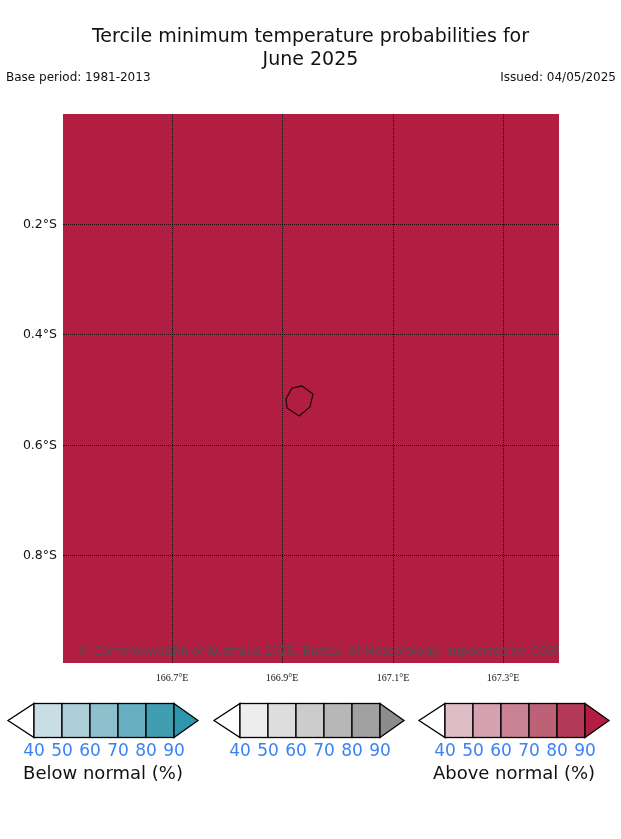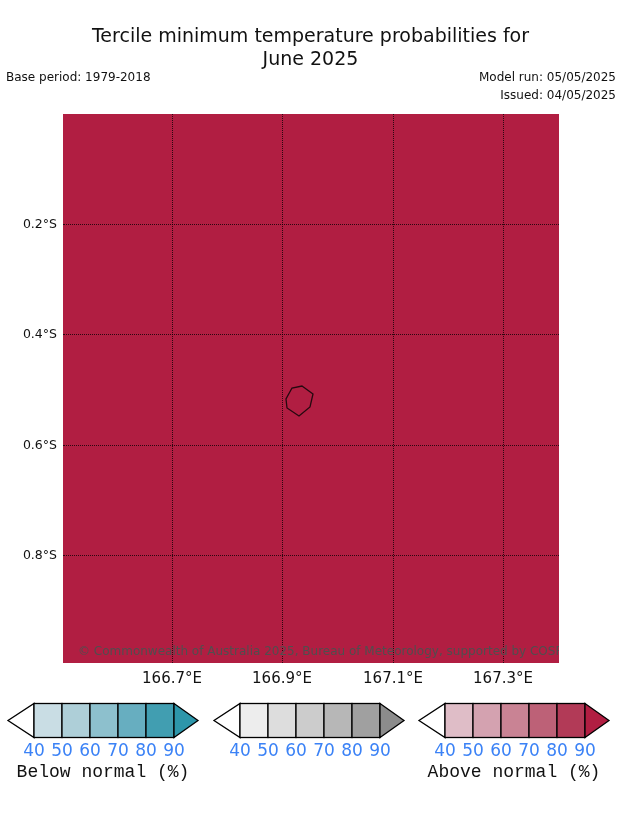--- a/index.html
+++ b/index.html
@@ -26,46 +26,45 @@
   .copyright {
     position:absolute; left:15px; bottom:5px; font-size:12px; color:#4f4f4f;
     white-space:nowrap;
   }
 
   .ytick {
     position:absolute; left:0; width:57px; text-align:right;
     font-size:12.5px; line-height:16px; color:#111;
   }
   .xtick {
-    position:absolute; top:670px; font-size:15px; line-height:16px;
-    color:#111; transform:translateX(-50%); white-space:nowrap;
+    position:absolute; top:670px; font-size:10px; line-height:16px;
+    color:#111; transform:translateX(-50%); white-space:nowrap;font-family:Liberation Serif, serif;
   }
 
   .legend { position:absolute; top:702px; width:194px; height:95px; }
   .legend svg { display:block; }
   .ticks { position:relative; height:21px; font-size:17px; color:#3b82f6; }
   .ticks span { position:absolute; top:1px; transform:translateX(-50%); }
-  .legend-label { width:194px; text-align:center; font-size:18px; margin-top:2px; color:#111;font-family:Liberation Mono, monospace; }
+  .legend-label { width:194px; text-align:center; font-size:18px; margin-top:2px; color:#111; }
 </style>
 </head>
 <body>
 
 <div class="canvas">
 
   <div class="title">
     <div>Tercile minimum temperature probabilities for</div>
     <div>June 2025</div>
   </div>
 
   <div class="meta meta-left">
-    <div>Base period: 1979-2018</div>
+    <div>Base period: 1981-2013</div>
   </div>
 
   <div class="meta meta-right">
-    <div>Model run: 05/05/2025</div>
     <div>Issued: 04/05/2025</div>
   </div>
 
   <div class="map" style="background: rgb(177, 30, 66);">
     <div class="grid-v" style="left:109px"></div>
     <div class="grid-v" style="left:219px"></div>
     <div class="grid-v" style="left:330px"></div>
     <div class="grid-v" style="left:440px"></div>
     <div class="grid-h" style="top:110px"></div>
     <div class="grid-h" style="top:220px"></div>

